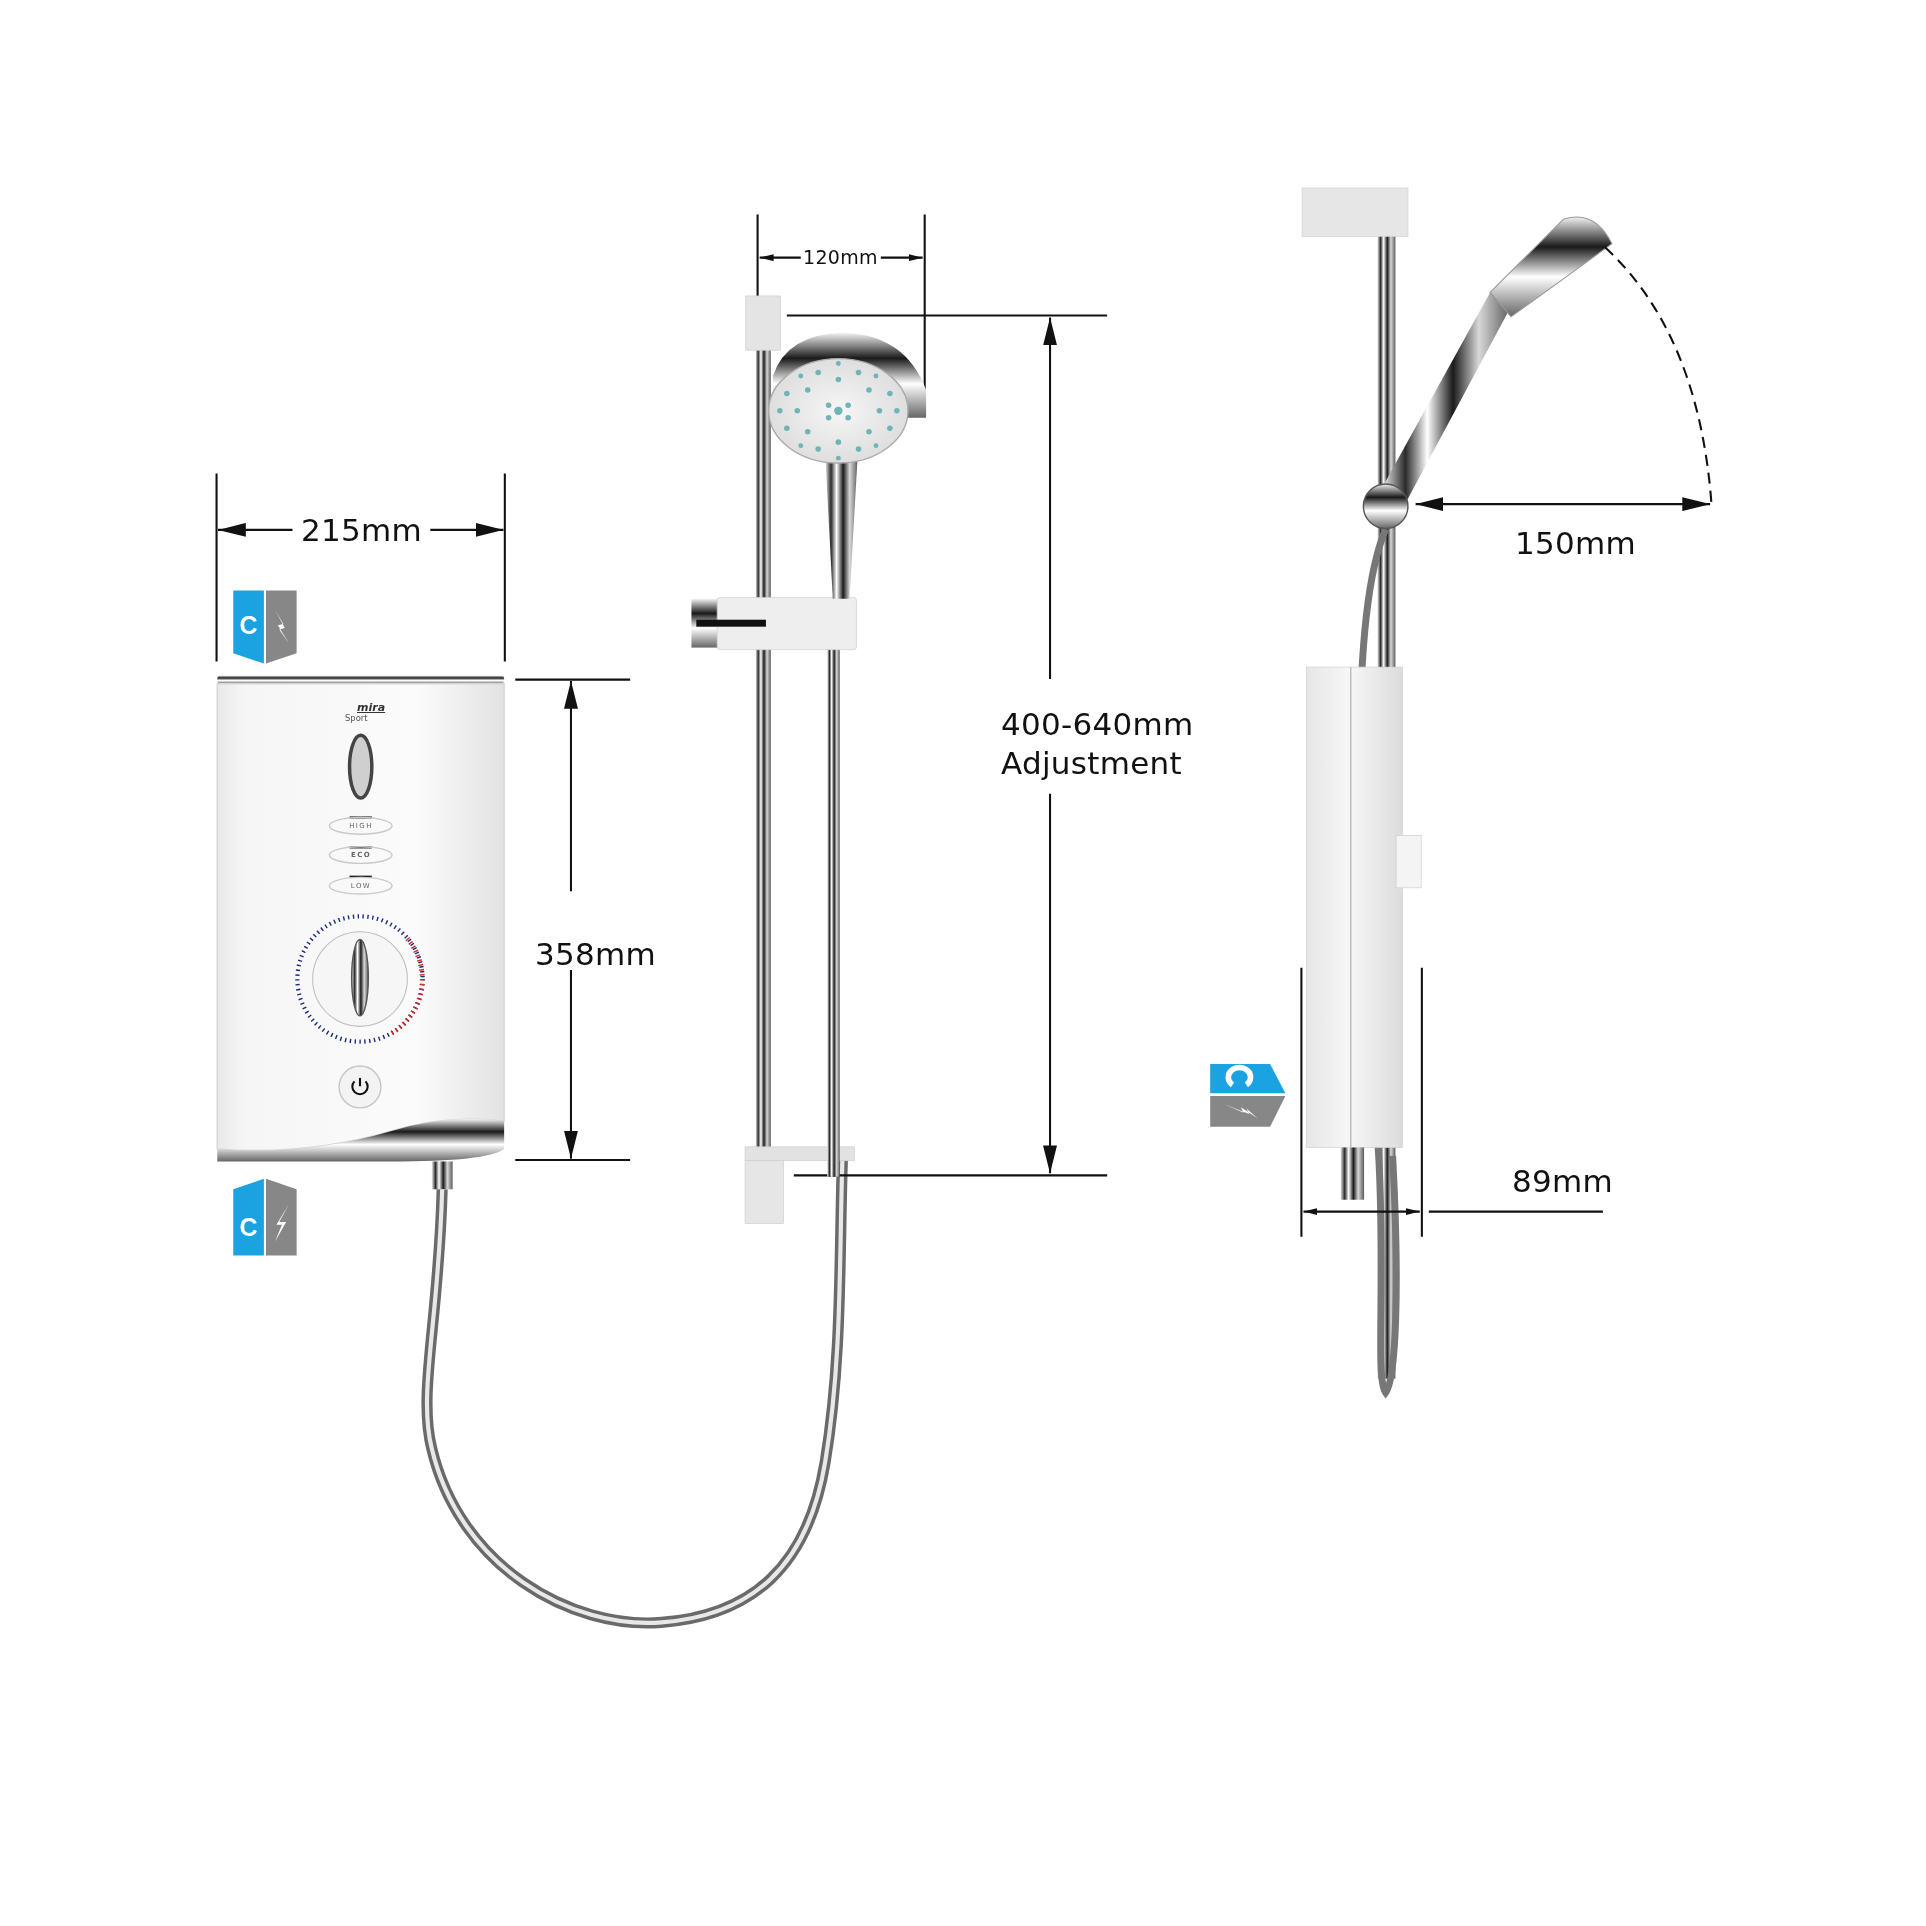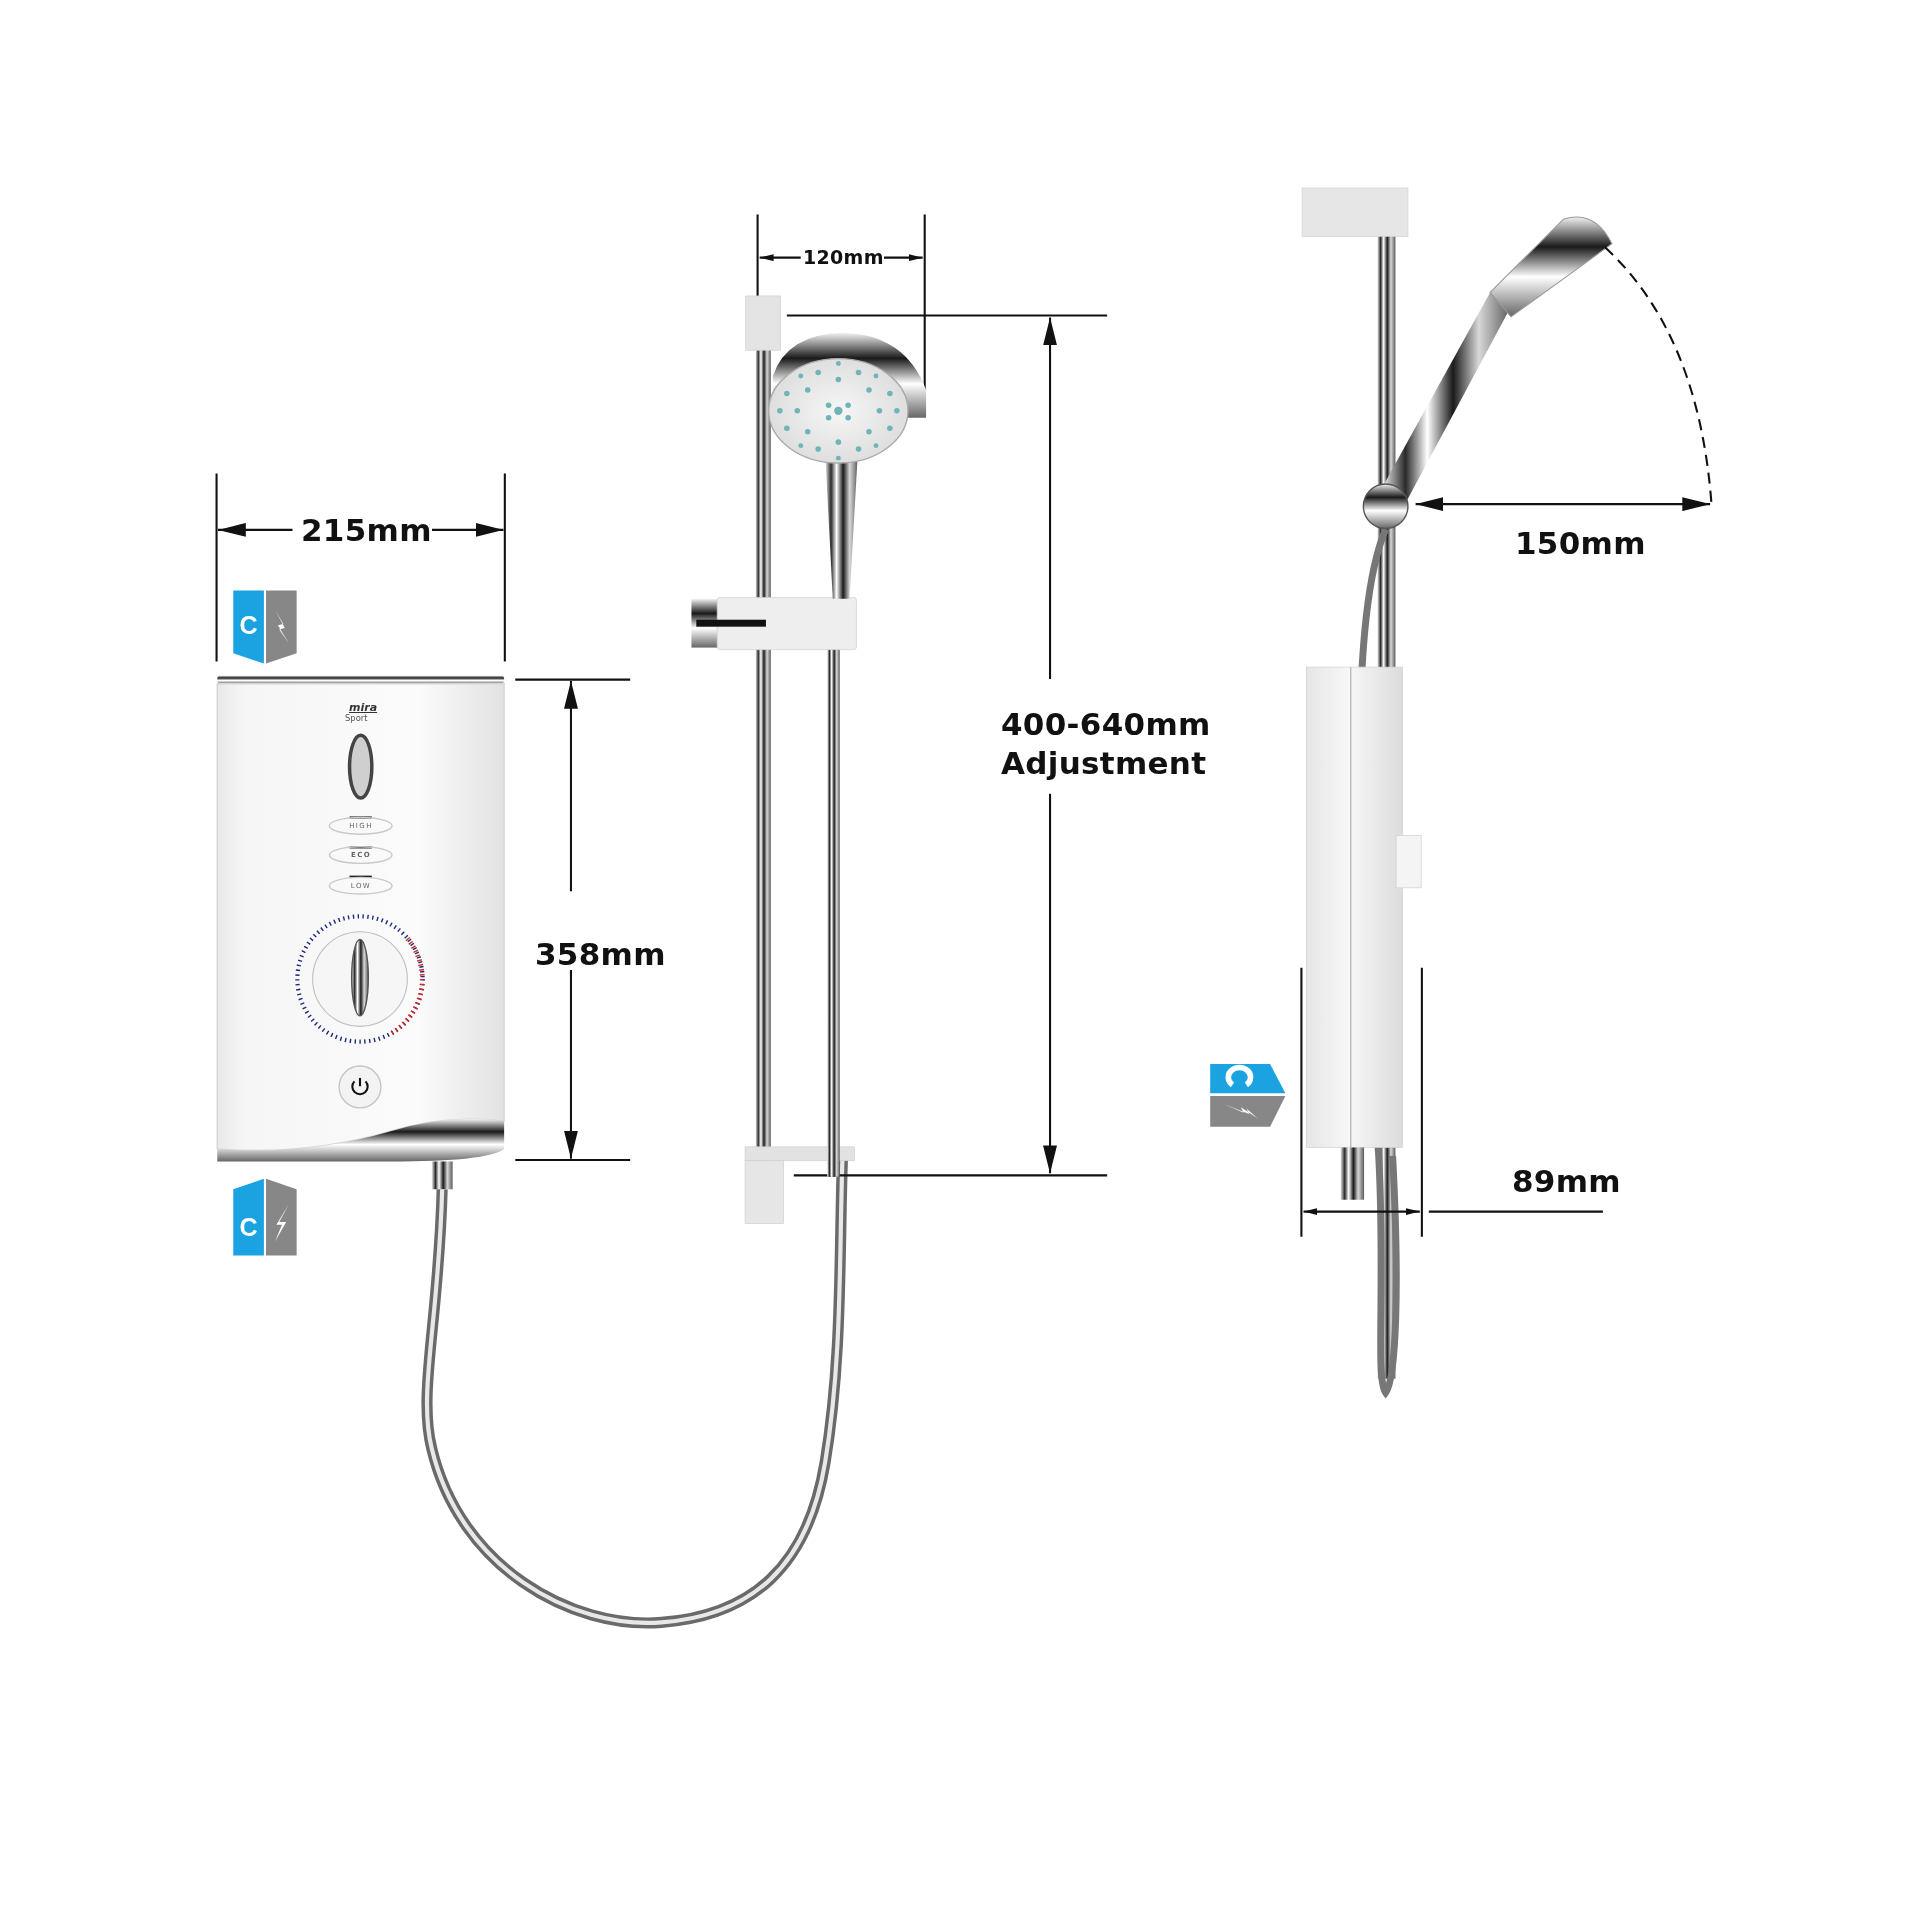--- a/index.html
+++ b/index.html
@@ -1,26 +1,26 @@
 <!DOCTYPE html>
 <html style="font-size:11px"><head>
 <meta charset="utf-8">
 <style>
   html, body { margin: 0; padding: 0; background: #ffffff; }
   body { width: 1926px; height: 1926px; position: relative; overflow: hidden;
          font-family: "DejaVu Sans", "Liberation Sans", sans-serif; color: #111; }
   .dim-label { position: absolute; font-size: 31px; color: #111; white-space: nowrap;
-               background: #fff; line-height: 1; letter-spacing: 0.3px; font-weight: bold; }
+               background: #fff; line-height: 1; letter-spacing: 0.3px; }
   .dim-label.small { font-size: 19px; }
   .dim-label.multi { text-align: left; line-height: 39px; background: transparent; }
   svg.stage { position: absolute; left: 0; top: 0; }
   .panel-text { position: absolute; font-size: 7px; color: #666; letter-spacing: 1.4px;
                 text-align: center; width: 56px; }
   .brand { position: absolute; font-weight: bold; font-style: italic; font-size: 15.3px; color:#333;
-           text-decoration: underline; }
+           text-decoration: underline; margin-left: 8px; }
   .sub { position: absolute; font-size: 9.7px; color: #555; }
 </style>
 </head>
 <body>
 
 <svg class="stage" width="1926" height="1926" viewBox="0 0 2766 2766">
   <defs>
     <linearGradient id="chromeV" x1="0" x2="1" y1="0" y2="0">
       <stop offset="0" stop-color="#f2f2f2"></stop>
       <stop offset="0.18" stop-color="#2a2a2a"></stop>

